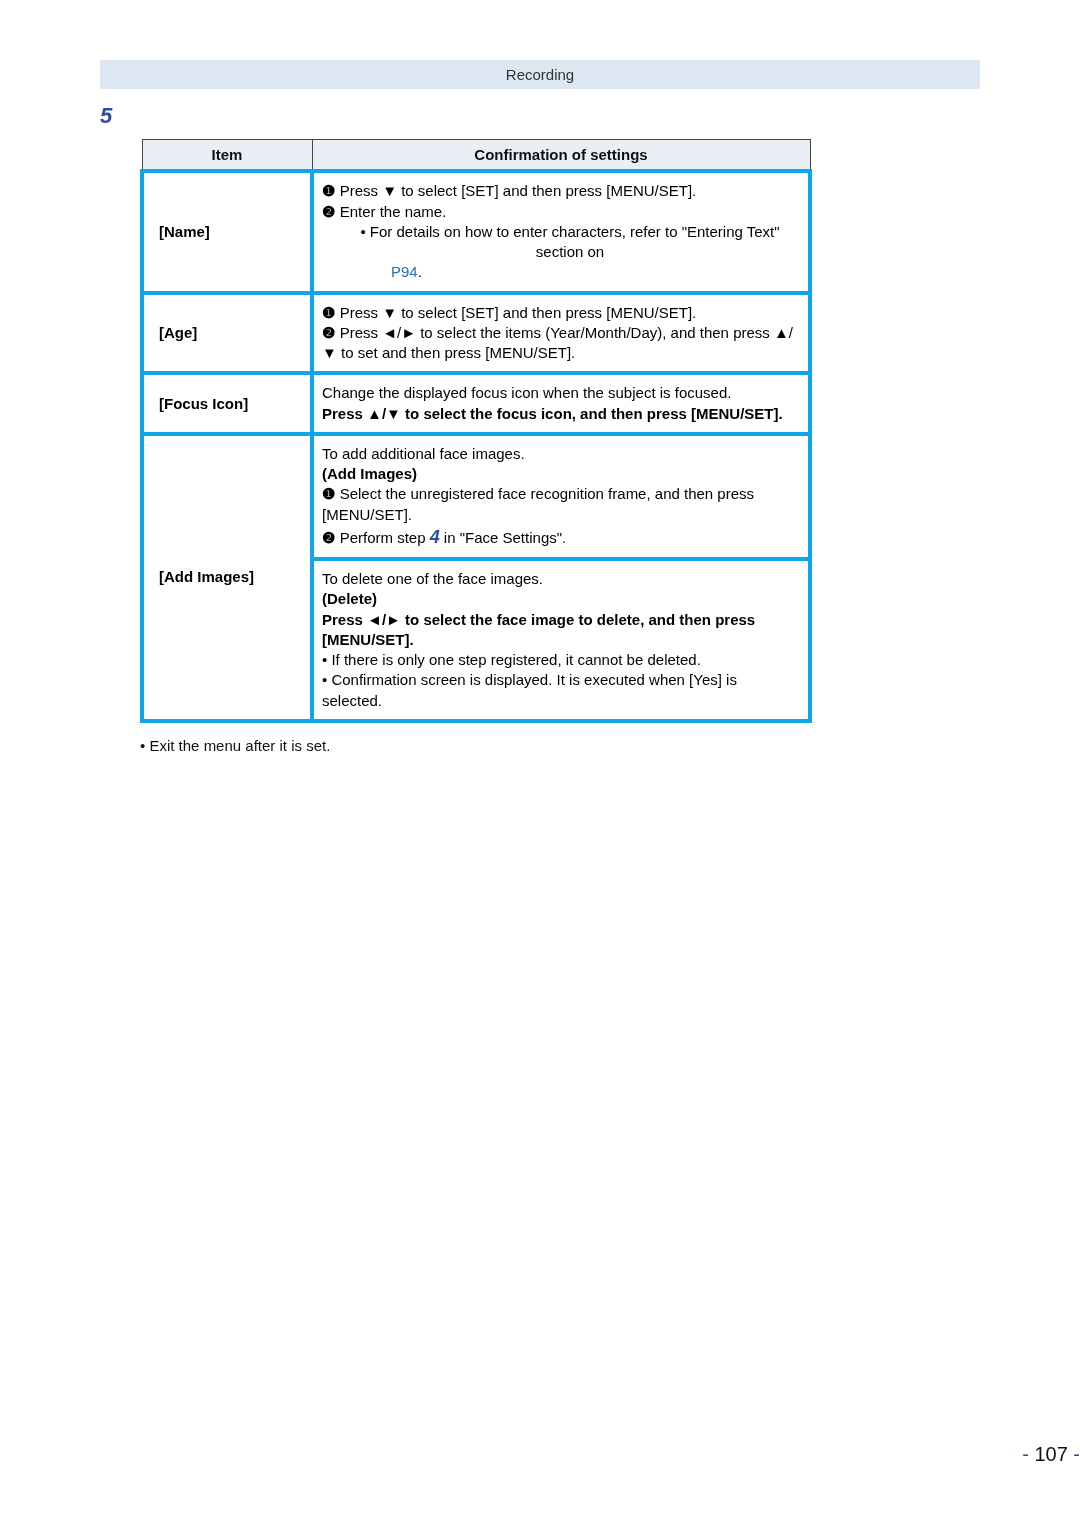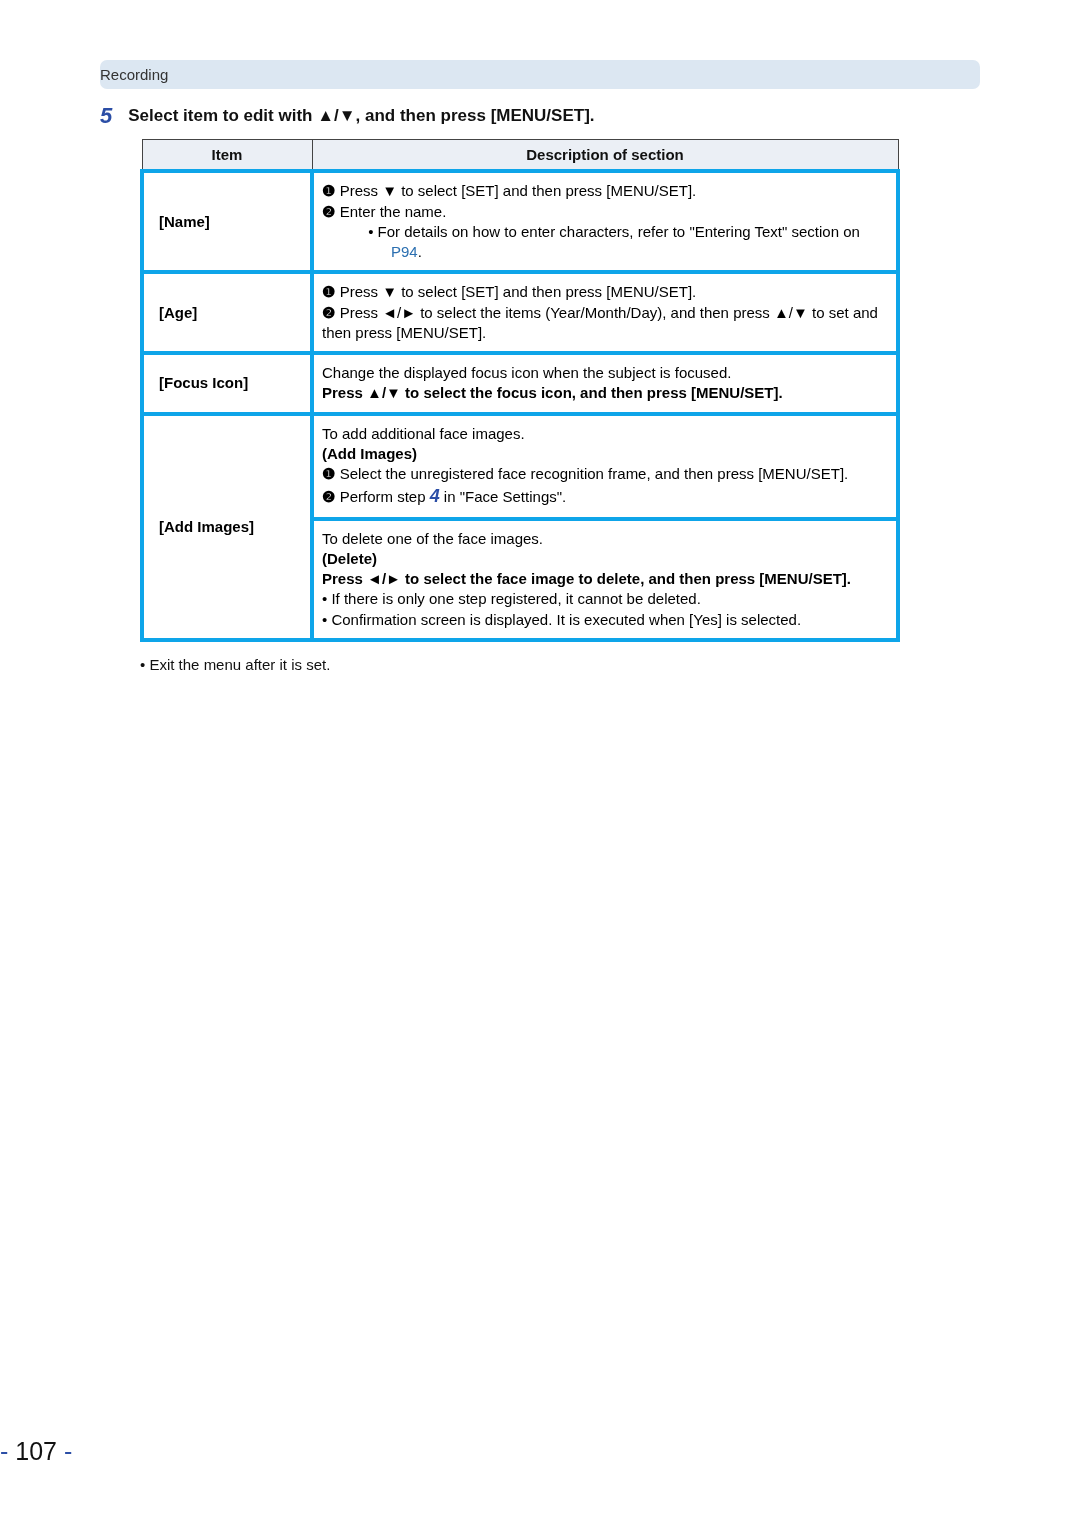--- a/index.html
+++ b/index.html
@@ -12,25 +12,24 @@
       background: #fff;
       width: 1080px;
       margin: 0 auto;
       padding: 60px 100px 40px 100px;
       position: relative;
       min-height: 1526px;
     }
     .header-bar {
       background: #dce7f2;
       padding: 6px 0;
-      text-align: left;
+      text-align: center;
       font-size: 15px;
       color: #333;
       margin-bottom: 14px;
-      border-radius: 7px;
     }
     .step-line {
       display: flex;
       align-items: flex-start;
       margin-bottom: 10px;
     }
     .step-num {
       color: #2b4ea6;
       font-weight: bold;
       font-style: italic;
@@ -40,21 +39,21 @@
     }
     .step-text {
       font-weight: bold;
       font-size: 17px;
       color: #111;
       line-height: 1.3;
       padding-top: 2px;
     }
     table.settings {
       border-collapse: collapse;
-      width: 760px;
+      width: 672px;
       margin-left: 40px;
       font-size: 15px;
     }
     table.settings th {
       background: #ebeff5;
       color: #111;
       font-weight: bold;
       text-align: center;
       border: 1px solid #444;
       padding: 6px 8px;
@@ -98,47 +97,44 @@
       margin-top: 14px;
       margin-left: 40px;
       font-size: 15px;
       color: #111;
     }
     .page-num {
       position: absolute;
       bottom: 60px;
       left: 0;
       right: 0;
-      text-align: left;
-      font-size: 25px;
+      text-align: right;
+      font-size: 20px;
       color: #111;
     }
     .page-num .dash {
       color: #2b4ea6;
     }
   </style>
 </head>
 <body>
 
 <div class="header-bar">
   <span>Recording</span>
 </div>
 
 <div class="step-line">
   <span class="step-num">5</span>
-  <span class="step-text">
-    <span>Select item to edit with </span><span>▲/▼</span><span>, and then press [MENU/SET].</span>
-  </span>
 </div>
 
 <table class="settings">
   <thead>
     <tr>
       <th>Item</th>
-      <th>Description of section</th>
+      <th>Confirmation of settings</th>
     </tr>
   </thead>
   <tbody>
 
     <tr>
       <td class="item-col">[Name]</td>
       <td>
         <div>
           <span class="circ">❶</span>
           <span>Press </span><span>▼</span><span> to select [SET] and then press [MENU/SET].</span>

